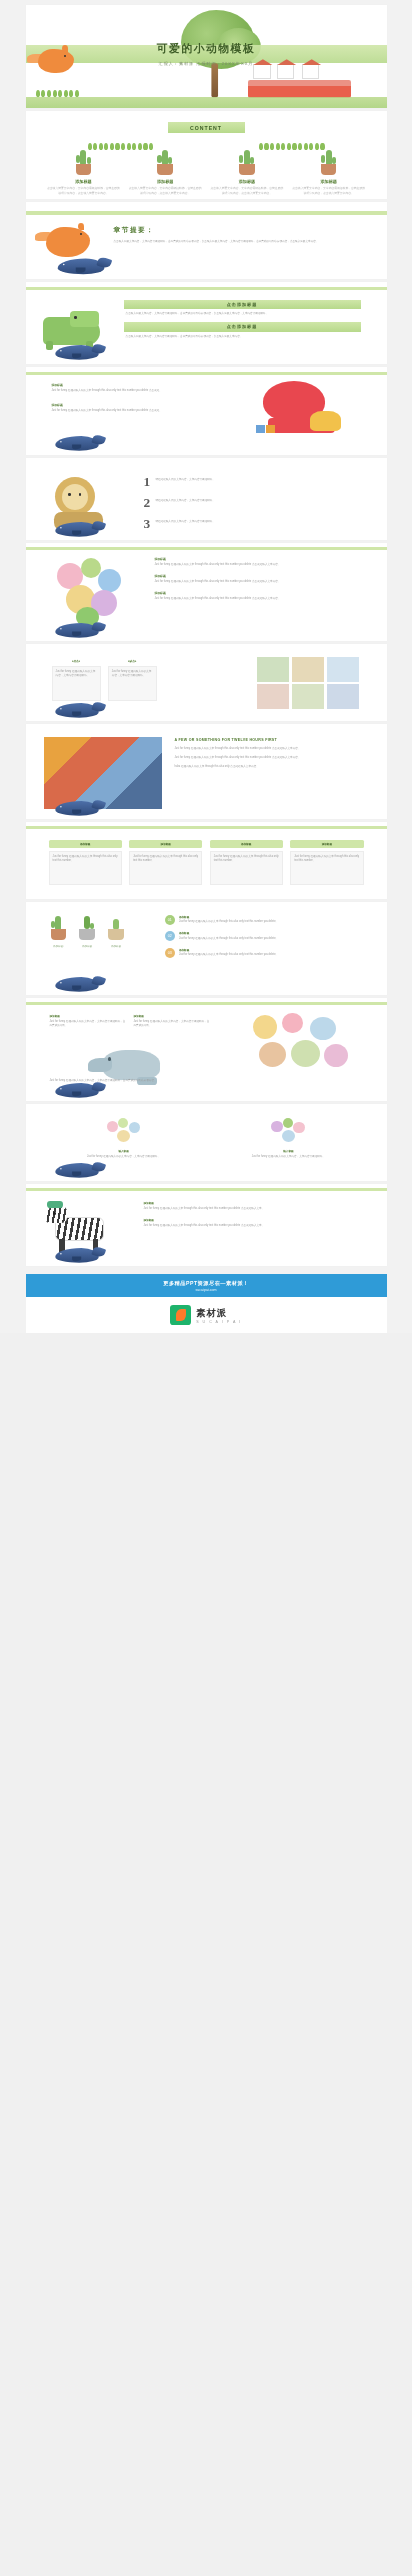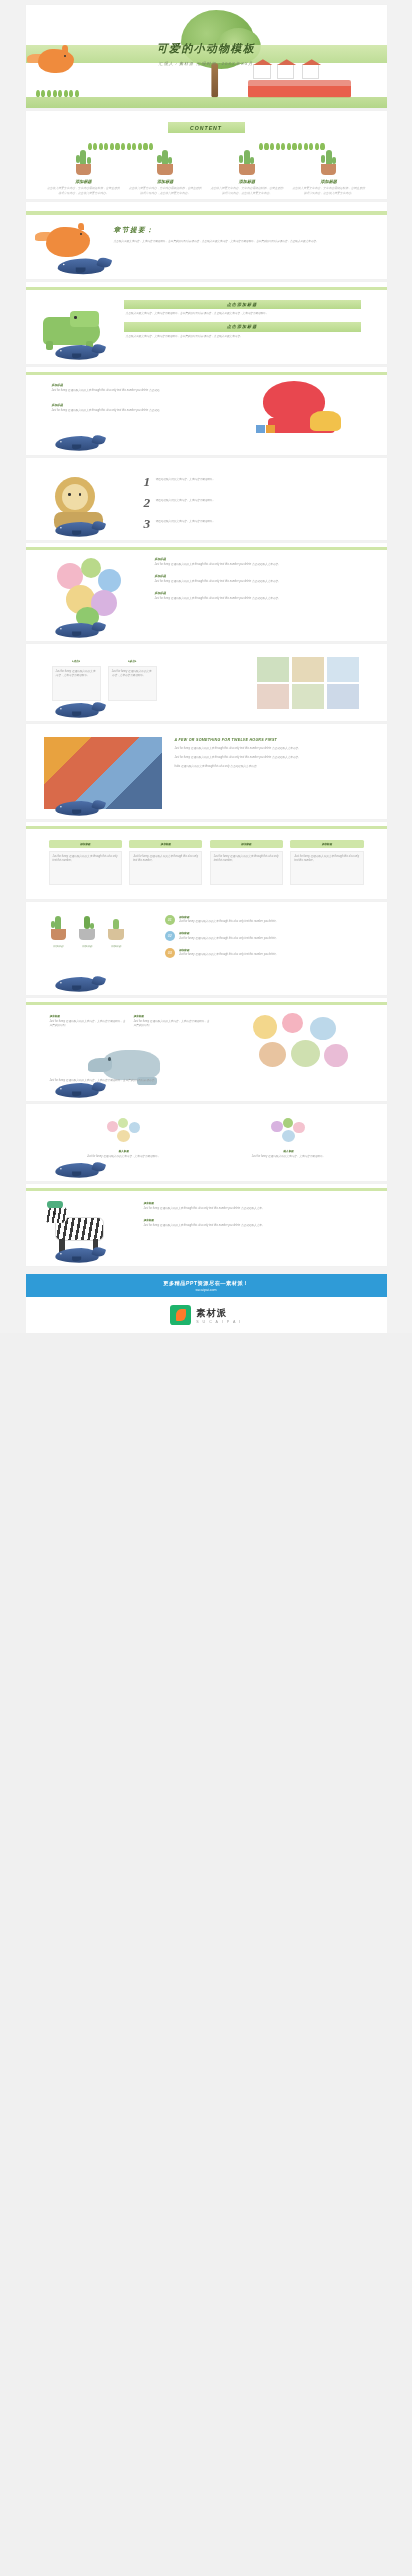--- a/index.html
+++ b/index.html
@@ -16,21 +16,20 @@
     background: #f2f2f2;
     padding: 5.2px 0 0 0;
   }
   .slide {
     position: relative;
     width: 361px;
     margin: 0 auto 3px auto;
     background: #ffffff;
     overflow: hidden;
     box-shadow: 0 0 0.5px rgba(0,0,0,0.15);
-    font-style: italic;
   }
 
   
   .grass-band {
     position: absolute; left:0; width:100%;
     background: linear-gradient(#b9d98a, #a6cf74);
     opacity: .85;
   }
   .grass-line {
     position:absolute; left:0; width:100%; height:1.5px;

